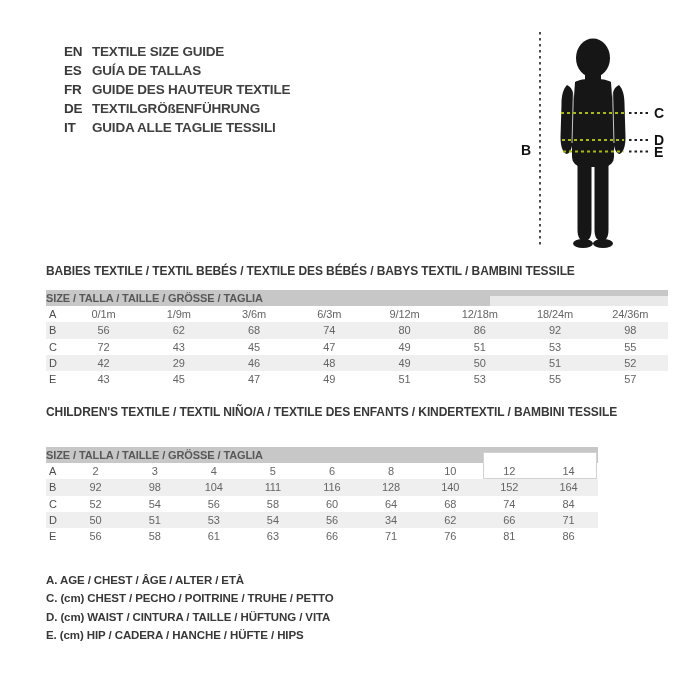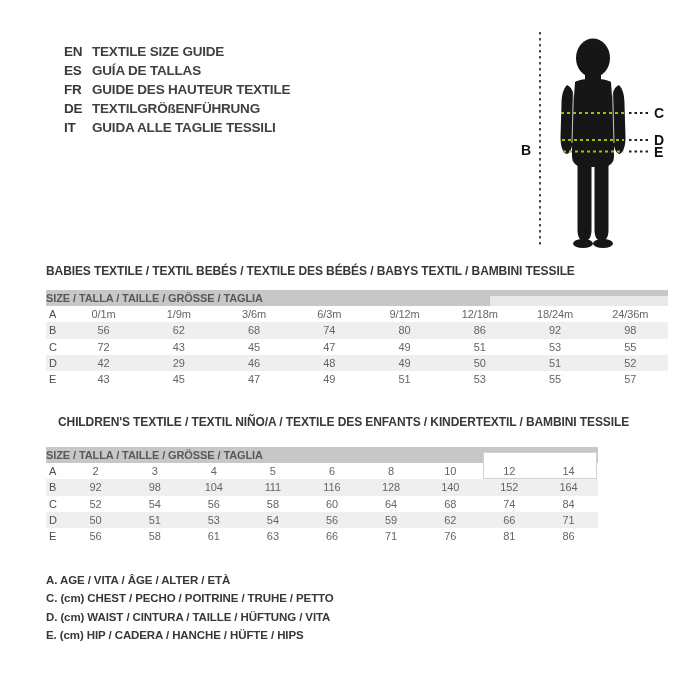--- a/index.html
+++ b/index.html
@@ -14,21 +14,21 @@
   .lang-code { width:28px; font-size:13.5px; font-weight:700; letter-spacing:-0.2px; color:#383838; }
   .lang-text { font-size:13.5px; font-weight:700; letter-spacing:-0.2px; color:#404040; white-space:nowrap; }
   
   .figure { position:absolute; left:515px; top:25px; }
   
   .section-title {
     position:absolute; left:46px; font-size:12px; font-weight:700;
     letter-spacing:-0.1px; color:#383838; white-space:nowrap;
   }
   .babies-title { top:264px; }
-  .children-title { top:415px;margin-left:12px; }
+  .children-title { top:405px; }
   
   .size-table { position:absolute; left:46px; }
   .babies-table { top:290px; width:622px; }
   .children-table { top:447px; width:552px; }
   .thead {
     position:relative; height:16px; line-height:16.5px; background:#c7c7c7;
     color:#585858; font-size:11px; font-weight:700; letter-spacing:-0.1px;
     box-sizing:border-box;
   }
   .trow { display:grid; height:16.3px; align-items:center; position:relative; z-index:2; }
@@ -208,39 +208,39 @@
         <span class="cell">74</span>
         <span class="cell">84</span>
       </div>
       <div class="trow stripe" style="grid-template-columns: 20px repeat(9, 1fr);">
         <span class="cell letter">D</span>
         <span class="cell">50</span>
         <span class="cell">51</span>
         <span class="cell">53</span>
         <span class="cell">54</span>
         <span class="cell">56</span>
-        <span class="cell">59</span>
+        <span class="cell">34</span>
         <span class="cell">62</span>
         <span class="cell">66</span>
         <span class="cell">71</span>
       </div>
       <div class="trow" style="grid-template-columns: 20px repeat(9, 1fr);">
         <span class="cell letter">E</span>
         <span class="cell">56</span>
         <span class="cell">58</span>
         <span class="cell">61</span>
         <span class="cell">63</span>
         <span class="cell">66</span>
         <span class="cell">71</span>
         <span class="cell">76</span>
         <span class="cell">81</span>
         <span class="cell">86</span>
       </div>
     </div>
 
   <div class="legend">
-      <div class="legend-row">A. AGE / VITA / ÂGE / ALTER / ETÀ</div>
+      <div class="legend-row">A. AGE / CHEST / ÂGE / ALTER / ETÀ</div>
       <div class="legend-row">C. (cm) CHEST / PECHO / POITRINE / TRUHE / PETTO</div>
       <div class="legend-row">D. (cm) WAIST / CINTURA / TAILLE / HÜFTUNG / VITA</div>
       <div class="legend-row">E. (cm) HIP / CADERA / HANCHE / HÜFTE / HIPS</div>
     </div>
 
 </div>
 
 </body></html>

